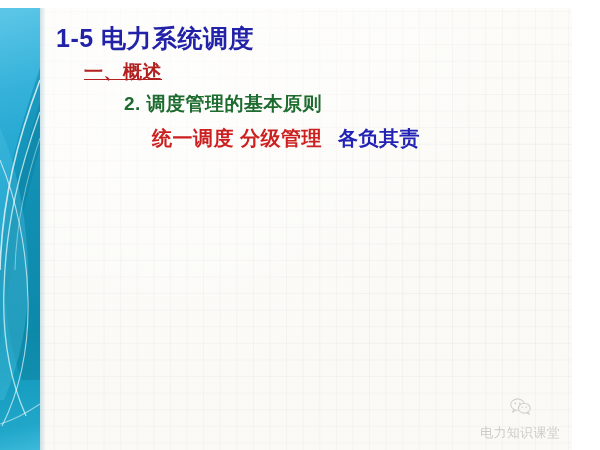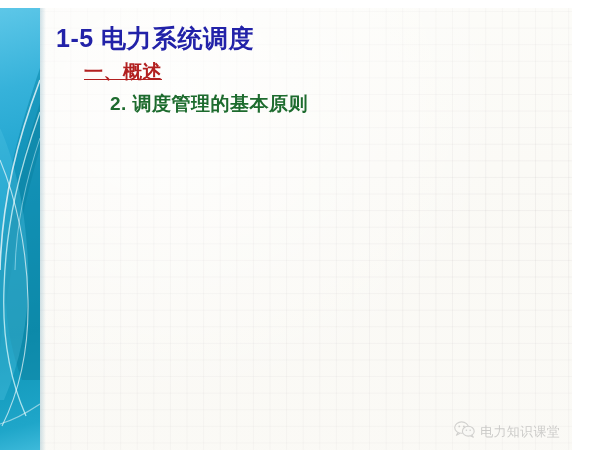--- a/index.html
+++ b/index.html
@@ -79,21 +79,21 @@
     color: #2222a8;
     font-family: "Liberation Sans", "DejaVu Sans", sans-serif;
   }
   #heading-one {
     left: 44px; top: 51px;
     font-size: 19px;
     color: #b22020;
     text-decoration: underline;
   }
   #heading-two {
-    left: 70px; top: 83px;
+    left: 84px; top: 83px;
     font-size: 19px;
     color: #1d6b2e;
   }
   #principle-line {
     left: 112px; top: 117px;
     font-size: 20px;
   }
   .pr-red { color: #cc2020; }
   .pr-blue { color: #2222b4; }
   .pr-gap { display: inline-block; width: 16px; }
@@ -120,20 +120,21 @@
 
   
   #watermark {
     position: absolute;
     right: 12px;
     bottom: 16px;
     display: flex;
     align-items: center;
     gap: 5px;
     opacity: 0.42;
+    flex-direction: column;
   }
   #watermark .wm-text {
     font-size: 13px;
     color: #8d8d8d;
     font-family: "DejaVu Sans", "Liberation Sans", sans-serif;
     letter-spacing: 0.3px;
   }
 </style>
 </head>
 <body>
@@ -158,20 +159,23 @@
   <div id="sidebar-edge"></div>
 
   <div id="content">
 
     <div class="hdr" id="title-main">1-5  电力系统调度</div>
 
     <div class="hdr" id="heading-one">一、概述</div>
 
     <div class="hdr" id="heading-two">2. 调度管理的基本原则</div>
 
+    <div class="hdr" id="principle-line">
+      <span class="pr-red">统一调度 分级管理</span><span class="pr-gap"></span><span class="pr-blue">各负其责</span>
+    </div>
 
 
   </div>
 
   <div id="watermark">
     <span>
       <svg width="21" height="17" viewBox="0 0 21 17">
         <ellipse cx="7.6" cy="6.6" rx="6.9" ry="5.7" fill="none" stroke="#9a9a9a" stroke-width="1.1"></ellipse>
         <path d="M4.2,11.3 L2.4,14.2 L6.0,12.3" fill="none" stroke="#9a9a9a" stroke-width="1.1" stroke-linejoin="round"></path>
         <circle cx="5.3" cy="5.4" r="0.95" fill="#9a9a9a"></circle>

